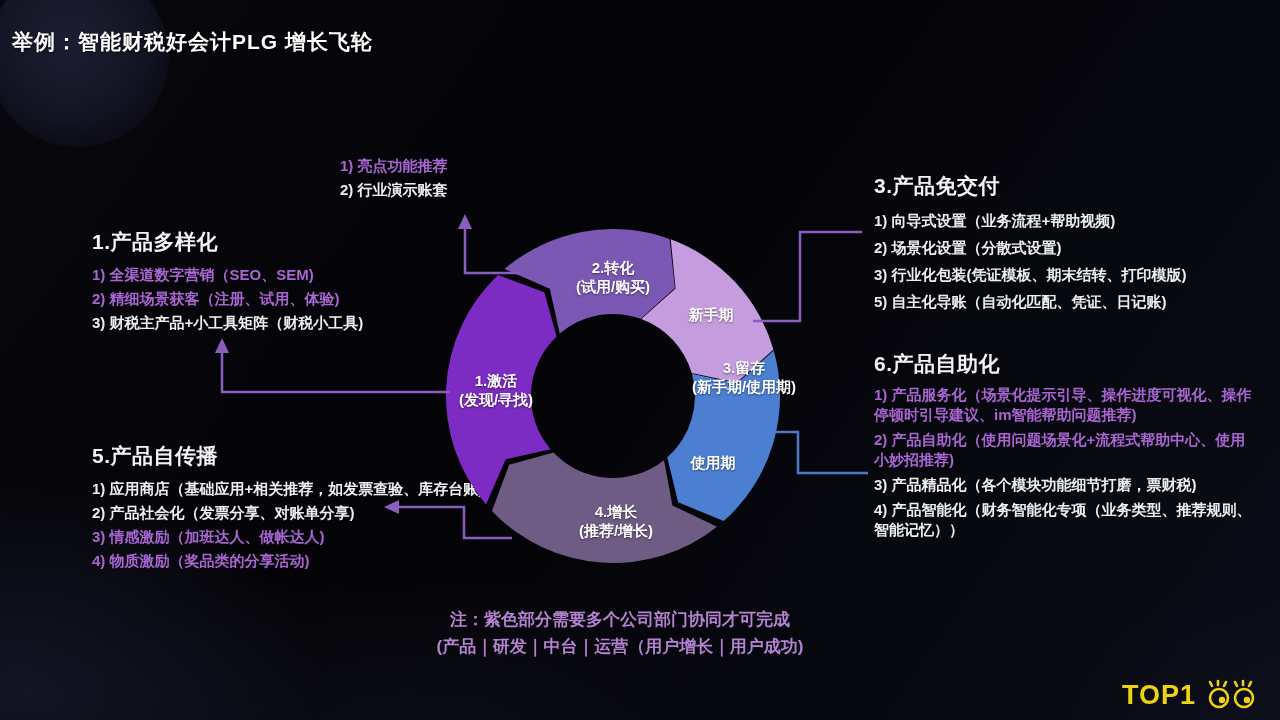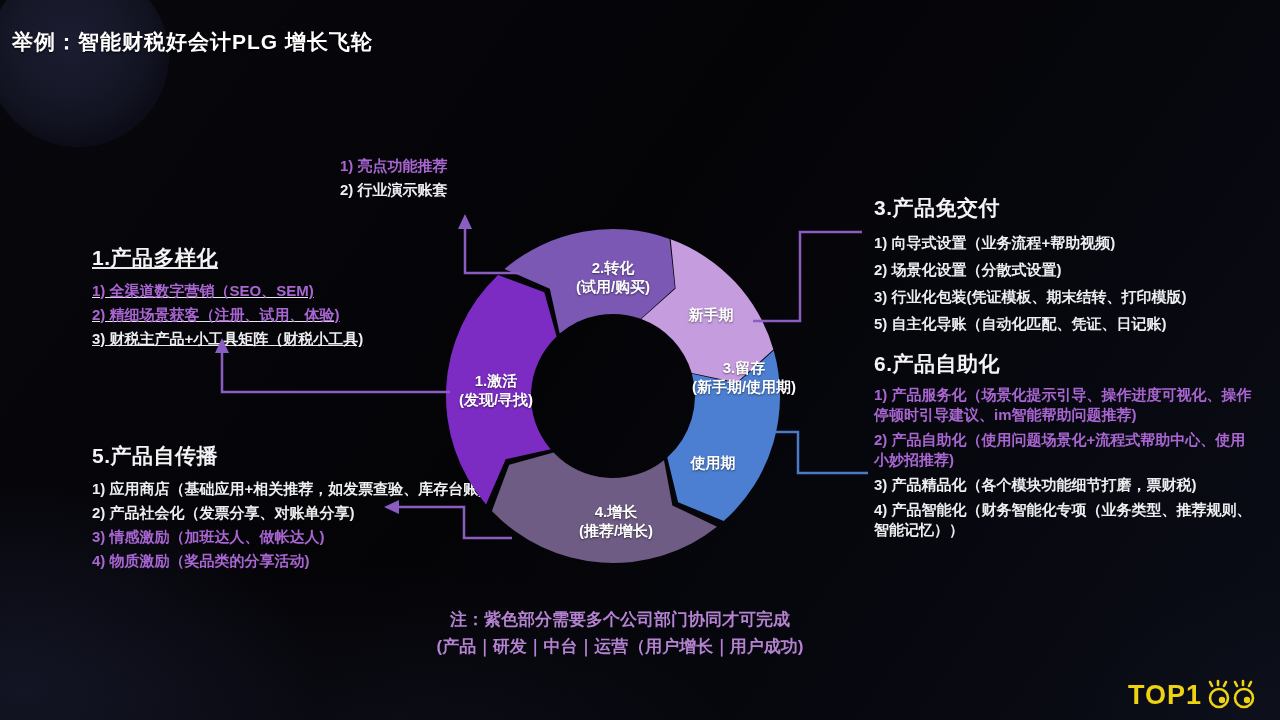--- a/index.html
+++ b/index.html
@@ -36,50 +36,50 @@
     position:absolute; transform:translate(-50%,-50%);
     color:#fff; font-size:15px; font-weight:bold; text-align:center;
     line-height:19px; white-space:nowrap; text-shadow:0 1px 2px rgba(0,0,0,.5);
   }
   .note{
     position:absolute; left:360px; top:606px; width:520px;
     text-align:center; color:#b583d2; font-size:17px; font-weight:bold; line-height:27px;
   }
   .logo{
     position:absolute; right:18px; bottom:8px;
-    display:flex; align-items:center; gap:2px;
+    display:flex; align-items:center; gap:8px;
   }
   .logo .logo-text{ color:#eed312; font-size:27px; font-weight:bold; letter-spacing:1px; }
 </style>
 </head>
 <body>
 
 <div class="stage">
 
   <div class="decor-circle"></div>
 
   <h1 class="title">举例：智能财税好会计PLG 增长飞轮</h1>
 
-  <section class="block" style="left:92px; top:244px; width:420px;text-decoration:underline;">
+  <section class="block" style="left:92px; top:228px; width:420px;">
     <h2>1.产品多样化</h2>
     <div>
         <div class="item purple">1) 全渠道数字营销（SEO、SEM)</div>
         <div class="item purple">2) 精细场景获客（注册、试用、体验)</div>
         <div class="item white">3) 财税主产品+小工具矩阵（财税小工具)</div>
       </div>
   </section>
 
   <section class="block" style="left:340px; top:154px; width:300px;">
     <div>
         <div class="item purple">1) 亮点功能推荐</div>
         <div class="item white">2) 行业演示账套</div>
       </div>
   </section>
 
-  <section class="block roomy" style="left:874px; top:172px; width:400px;margin-top:22px;">
+  <section class="block roomy" style="left:874px; top:172px; width:400px;">
     <h2>3.产品免交付</h2>
     <div>
         <div class="item white">1) 向导式设置（业务流程+帮助视频)</div>
         <div class="item white">2) 场景化设置（分散式设置)</div>
         <div class="item white">3) 行业化包装(凭证模板、期末结转、打印模版)</div>
         <div class="item white">5) 自主化导账（自动化匹配、凭证、日记账)</div>
       </div>
   </section>
 
   <section class="block tight" style="left:874px; top:350px; width:384px;">

